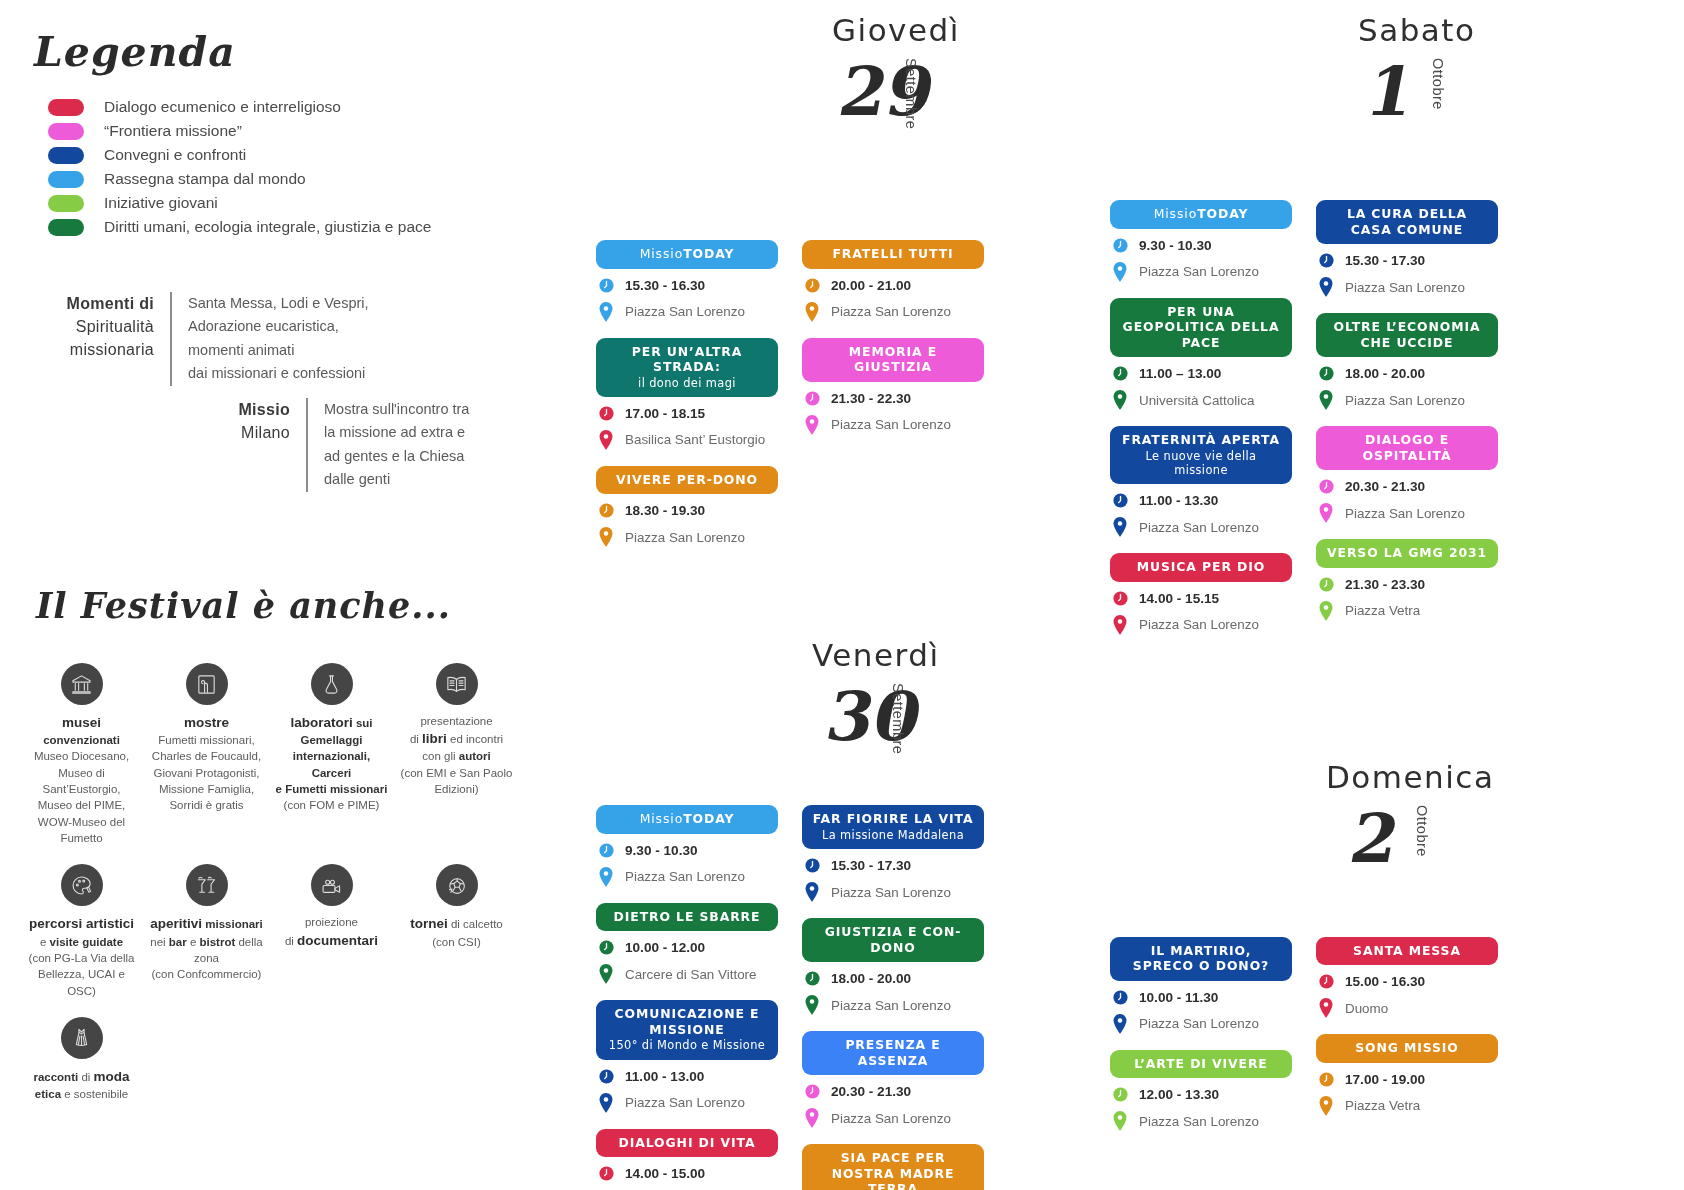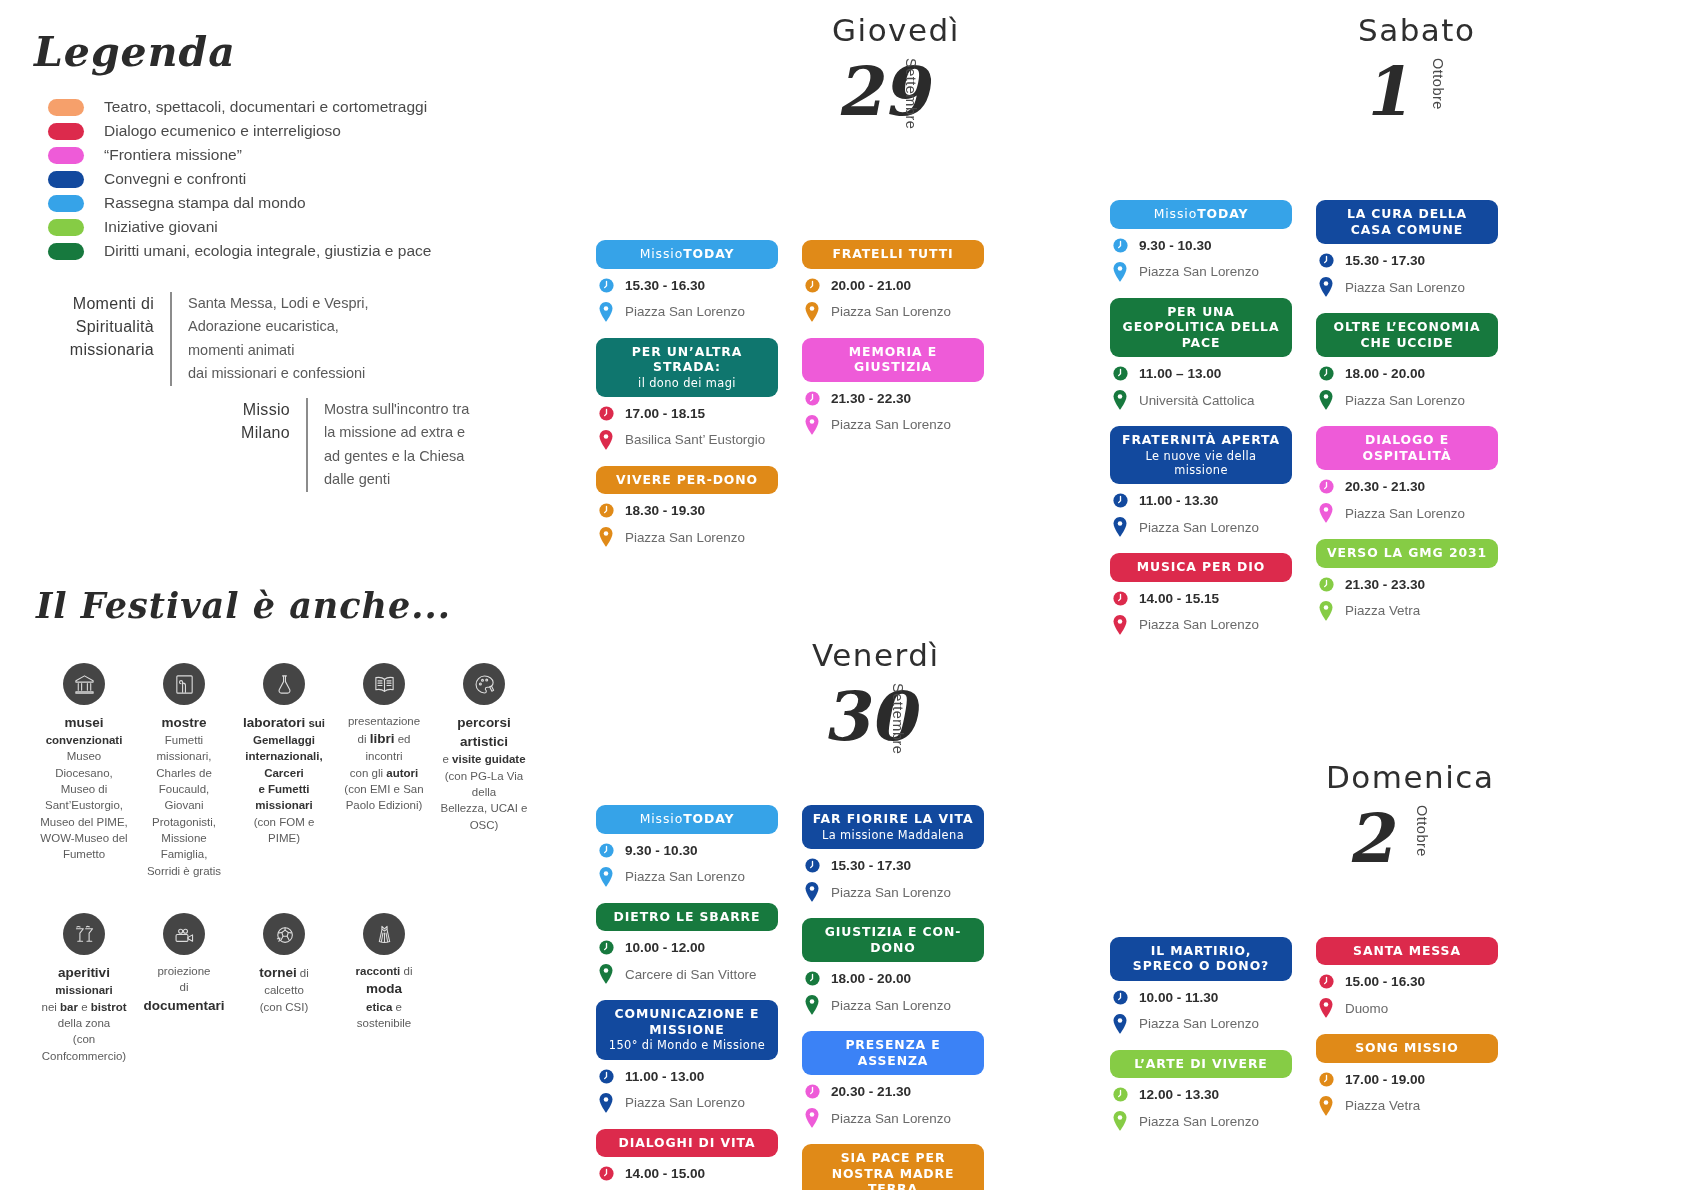--- a/index.html
+++ b/index.html
@@ -30,40 +30,40 @@
   .swatch { width: 36px; height: 17px; border-radius: 9px; flex: 0 0 36px; }
   .legend-label { margin-left: 20px; font-size: 15.5px; color: #4a4a4a; }
 
   
   .info-block { position: absolute; display: flex; }
   .info-left {
     text-align: right; padding-right: 16px;
     font-size: 16px; color: #3a3a3a; line-height: 1.45;
     letter-spacing: .3px;
   }
-  .info-left .lt { font-weight: normal; }
+  .info-left .lt { font-weight: bold; }
   .info-left .bd { font-weight: normal; }
   .rule { width: 2px; background: #8c8c8c; flex: 0 0 2px; }
   .info-right {
     padding-left: 16px; font-size: 14.5px; color: #5a5a5a; line-height: 1.62;
   }
 
   #info-spiritualita { left: 50px; top: 292px; }
   #info-spiritualita .info-left { width: 120px; }
   #info-missio { left: 188px; top: 398px; }
   #info-missio .info-left { width: 118px; }
   #info-casa { left: 80px; top: 498px; }
   #info-casa .info-left { width: 100px; }
 
   
   .icon-grid {
-    position: absolute; left: 34px; top: 663px;
+    position: absolute; left: 19px; top: 663px;
     width: 500px;
-    display: grid; grid-template-columns: repeat(5, 1fr);
-    row-gap: 34px;
+    display: grid; grid-template-columns: repeat(4, 1fr);
+    row-gap: 18px;
   }
   .icon-cell { text-align: center; padding: 0 4px; }
   .icon-circle {
     width: 42px; height: 42px; border-radius: 50%;
     background: #454545; margin: 0 auto 8px auto;
     display: flex; align-items: center; justify-content: center;
   }
   .icon-circle svg { display: block; }
   .icon-text { font-size: 11.5px; line-height: 1.42; color: #5c5c5c; }
   .icon-text b { color: #333; }
@@ -118,24 +118,20 @@
 </head>
 <body>
 
 <div class="page">
 
   <div class="left">
 
     <div id="legend-title" class="script-title">Legenda</div>
 
     <div class="legend-list" id="legend-list">
-        <div class="legend-row">
-          <span class="swatch" style="background:#F6A06B"></span>
-          <span class="legend-label">Teatro, spettacoli, documentari e cortometraggi</span>
-        </div>
         <div class="legend-row">
           <span class="swatch" style="background:#DC2A4C"></span>
           <span class="legend-label">Dialogo ecumenico e interreligioso</span>
         </div>
         <div class="legend-row">
           <span class="swatch" style="background:#EE5BD8"></span>
           <span class="legend-label">“Frontiera missione”</span>
         </div>
         <div class="legend-row">
           <span class="swatch" style="background:#12499E"></span>

